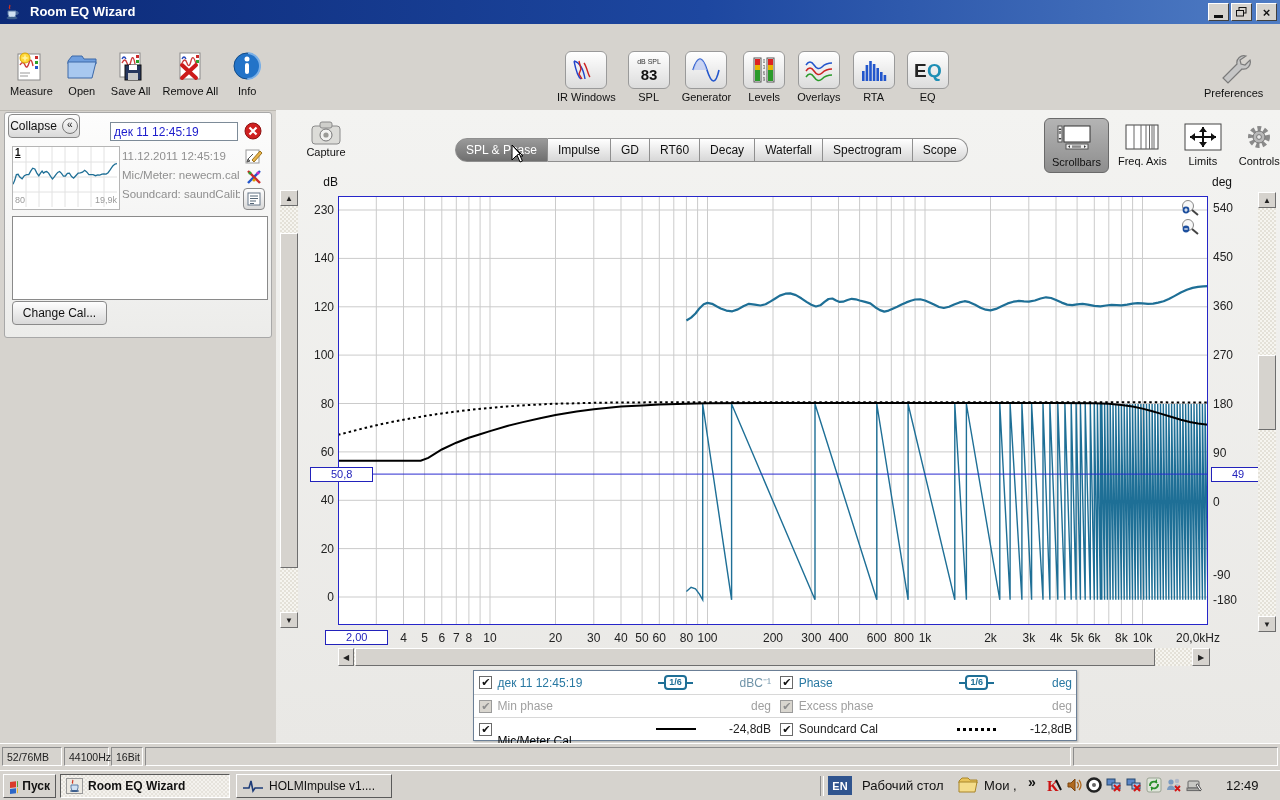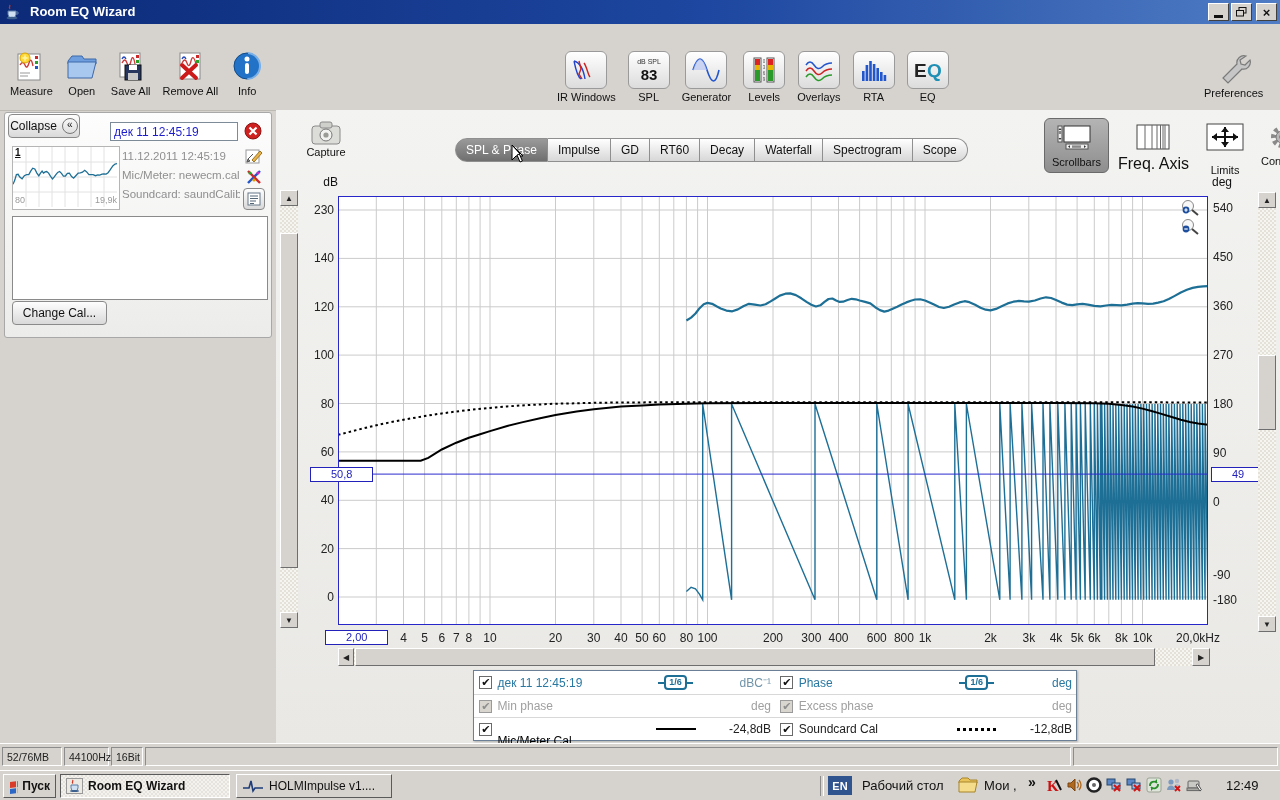--- a/index.html
+++ b/index.html
@@ -338,31 +338,31 @@
         </div>
         <div style="font-size: 11px; margin-top: 3px; white-space: nowrap;">Scrollbars</div>
       </div>
       <div style="display: flex; flex-direction: column; align-items: center; padding: 4px 7px; margin-left: 2px; border-radius: 6px;">
         <div>
           <svg width="36" height="30">
             <rect x="2" y="3" width="32" height="24" fill="#fff" stroke="#444"></rect>
             <path d="M10 3v24M17 3v24M22 3v24M25.5 3v24M28 3v24M30 3v24" stroke="#666"></path>
           </svg>
         </div>
-        <div style="font-size: 16px; margin-top: 3px; white-space: nowrap;">Freq. Axis</div>
+        <div style="font-size: 11px; margin-top: 3px; white-space: nowrap;">Freq. Axis</div>
       </div>
       <div style="display: flex; flex-direction: column; align-items: center; padding: 4px 7px; margin-left: 2px; border-radius: 6px;">
         <div>
           <svg width="40" height="30">
             <rect x="2" y="2" width="36" height="26" fill="#fff" stroke="#444"></rect>
             <path d="M7 15h26M20 5v20" stroke="#111" stroke-width="2"></path>
             <path d="M7 15l5-4v8zM33 15l-5-4v8zM20 5l-4 5h8zM20 25l-4-5h8z" fill="#111"></path>
           </svg>
         </div>
-        <div style="font-size: 11px; margin-top: 12px; white-space: nowrap;">Limits</div>
+        <div style="font-size: 11px; margin-top: 3px; white-space: nowrap;">Limits</div>
       </div>
       <div style="display: flex; flex-direction: column; align-items: center; padding: 4px 7px; margin-left: 2px; border-radius: 6px;">
         <div>
           <svg width="30" height="30">
             <circle cx="15" cy="15" r="8" fill="none" stroke="#8a8a8a" stroke-width="6" stroke-dasharray="3.4 2.6"></circle>
             <circle cx="15" cy="15" r="6" fill="#b8b8b8" stroke="#777"></circle>
             <circle cx="15" cy="15" r="2.4" fill="#e8e8e8" stroke="#777"></circle>
           </svg>
         </div>
         <div style="font-size: 11px; margin-top: 3px; white-space: nowrap;">Controls</div>

